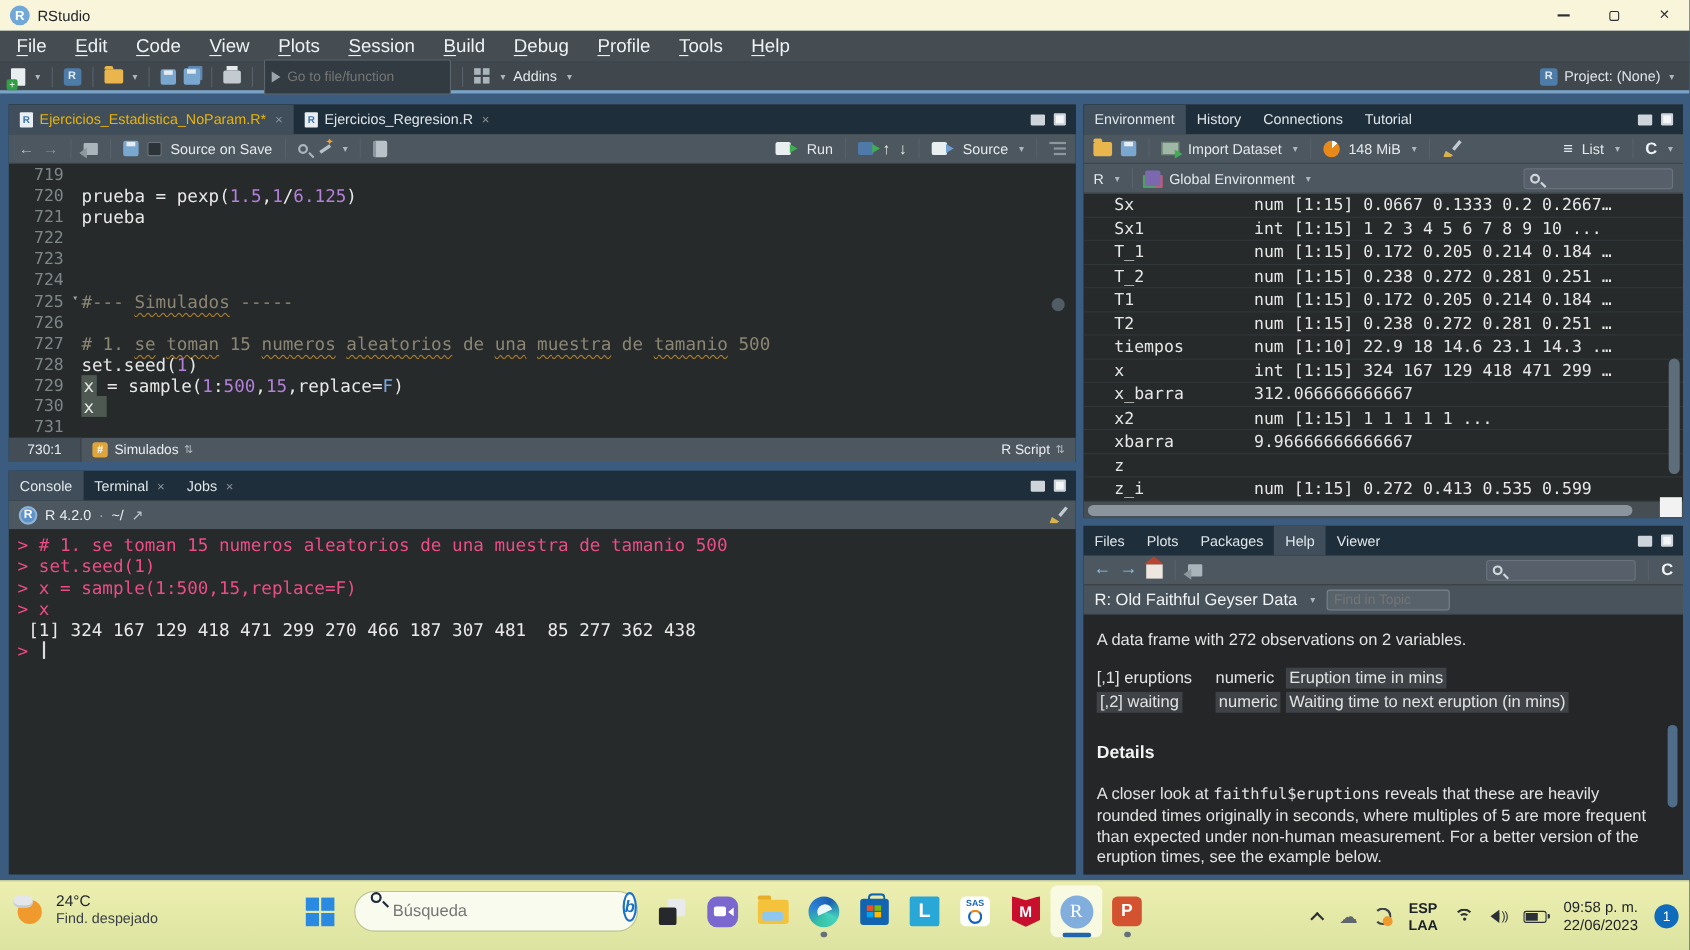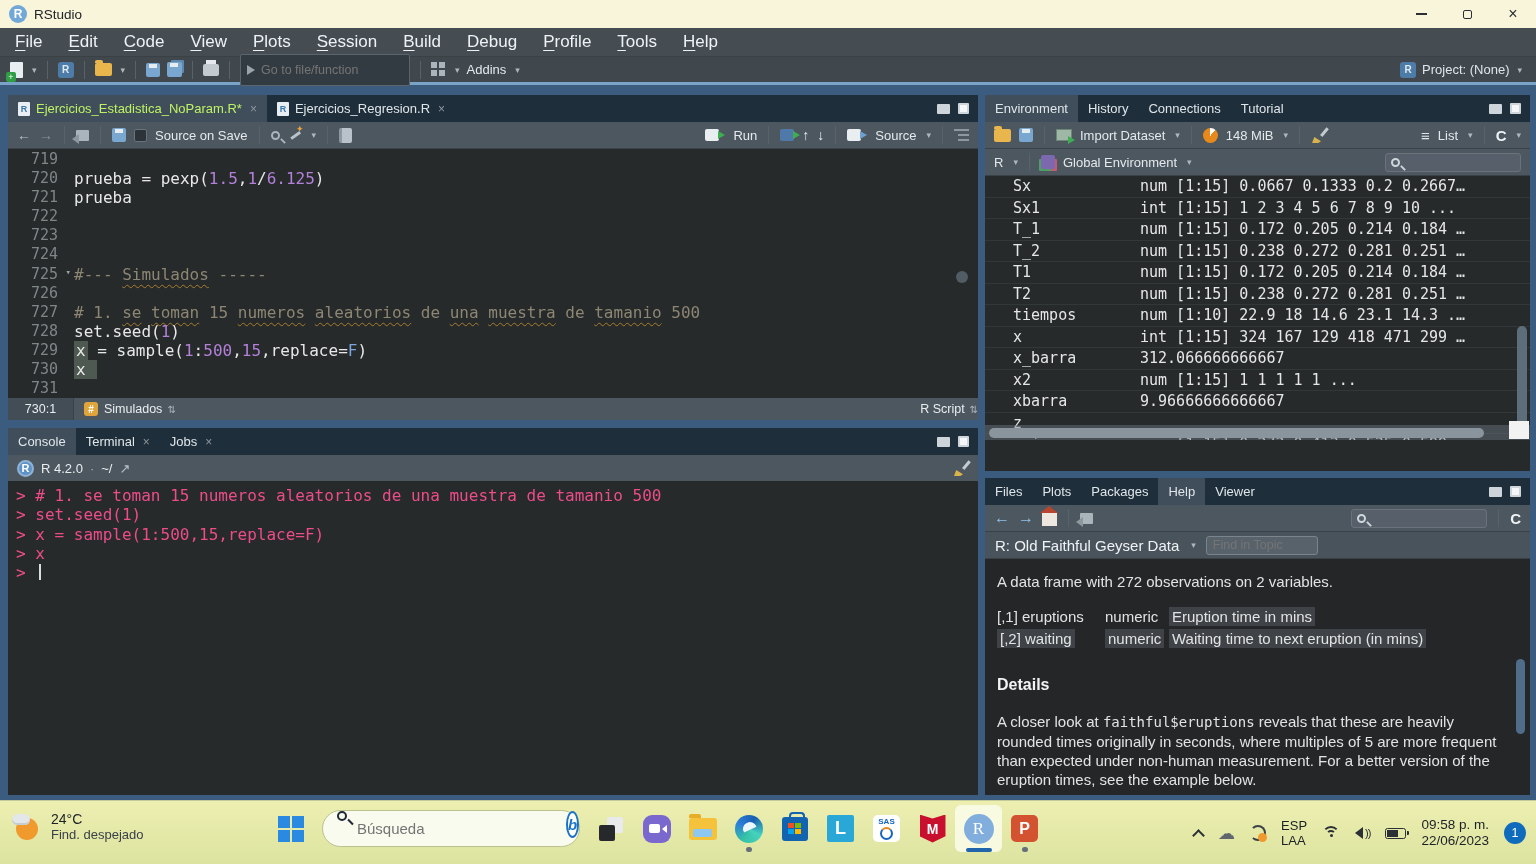--- a/index.html
+++ b/index.html
@@ -42,21 +42,21 @@
   .i-grid span { background:#aab4bb; }
   .tb-label { color:#e3e9ec; font-size:13px; }
   .project { margin-left:auto; display:flex; align-items:center; gap:6px; color:#dfe5e9; font-size:13px; padding-right:4px; }
 
   
   .pane { position:absolute; background:#262a2b; overflow:hidden; }
   .tabs-row { height:27px; background:#1f2e3b; display:flex; align-items:stretch; }
   .ptabs { display:flex; align-items:stretch; }
   .ptab { display:flex; align-items:center; gap:6px; padding:0 10px; color:#dfe6ea; font-size:13px; cursor:default; }
   .ptab.active { background:#3f4e5a; }
-  .src .ptab.active .lbl { color:#bef264; }
+  .src .ptab.active .lbl { color:#eab308; }
   .tab-x { color:#8e979e; font-size:12px; margin-left:2px; }
   .file-icon { width:12px; height:14px; background:#e9eef2; border-radius:1px; color:#3c76ab; font-size:9px; font-weight:bold; display:flex; align-items:center; justify-content:center; }
   .mm { margin-left:auto; display:flex; align-items:center; gap:8px; padding-right:9px; }
   .mm-min { width:13px; height:10px; background:#cdd5da; border-radius:1px; }
   .mm-max { width:11px; height:11px; border:2px solid #cdd5da; border-radius:1px; background:#f4f6f7; }
   .pane-toolbar { height:27px; background:#4d575f; border-bottom:1px solid #3a4248; display:flex; align-items:center; gap:8px; padding:0 9px; color:#e3e9ec; font-size:13px; }
   .arr { color:#b9c2c8; font-size:14px; font-weight:bold; }
   .i-popout { width:13px; height:11px; background:#aab4bb; border-radius:1px; position:relative; }
   .i-popout::after { content:""; position:absolute; left:-4px; bottom:-3px; border-right:7px solid #8d979e; border-top:5px solid transparent; border-bottom:5px solid transparent; }
   .checkbox { width:13px; height:13px; background:#2c3339; border:1px solid #6a737b; border-radius:2px; }
@@ -85,21 +85,21 @@
   .tk-num { color:#b381d9; }
   .tk-kw { color:#7aa6db; }
   .tk-comment { color:#8d8673; }
   .tk-sp { text-decoration:underline; text-decoration-style:wavy; text-decoration-color:#a87e2f; text-decoration-thickness:1px; text-underline-offset:4px; }
   .tk-sel { background:#4e5952; padding:0 2px; }
   .edit-dot { position:absolute; right:10px; top:122px; width:12px; height:12px; border-radius:50%; background:#515c64; }
   .status-bar { height:22px; background:#4d575f; display:flex; align-items:center; color:#e8edf0; font-size:12.5px; }
   .status-pos { width:66px; background:#434d55; height:100%; display:flex; align-items:center; justify-content:center; border-right:1px solid #39424a; }
   .hash-badge { width:14px; height:14px; background:#e0a53a; color:#fff; border-radius:3px; font-size:10px; font-weight:bold; display:flex; align-items:center; justify-content:center; margin:0 6px 0 10px; }
   .updown { font-size:10px; color:#aeb7bd; margin-left:5px; }
-  .status-right { margin-left:auto; display:flex; align-items:center; }
+  .status-right { margin-left:auto; display:flex; align-items:center; padding-right:10px; }
 
   
   #console-pane { left:8px; top:428px; width:970px; height:367px; }
   .console-header { height:26px; background:#4d575f; display:flex; align-items:center; gap:7px; padding:0 9px; color:#e8edf0; font-size:13px; }
   .rlogo-sm { width:17px; height:17px; border-radius:50%; background:#5f93c8; color:#fff; font-weight:bold; font-size:11px; display:flex; align-items:center; justify-content:center; border:2px solid #8fb3d6; }
   .dim { color:#aab4bb; }
   .share-arr { color:#b9c2c8; font-size:13px; }
   .i-broom { width:16px; height:16px; position:relative; margin-left:auto; }
   .i-broom::before { content:""; position:absolute; right:2px; top:0; width:2.5px; height:10px; background:#c3cad0; transform:rotate(40deg); }
   .i-broom::after { content:""; position:absolute; left:1px; bottom:0; width:9px; height:6px; background:#d8b24a; clip-path:polygon(0 100%,25% 0,100% 70%,70% 100%); }
@@ -113,21 +113,21 @@
   #env-pane { left:985px; top:95px; width:545px; height:376px; }
   .i-table { width:16px; height:12px; background:#9fb7a6; border:1px solid #6d8574; position:relative; }
   .i-table::after { content:""; position:absolute; right:-4px; bottom:-4px; border-left:7px solid #3fae53; border-top:4px solid transparent; border-bottom:4px solid transparent; }
   .i-pie { width:15px; height:15px; border-radius:50%; background:conic-gradient(#ffffff 0 12%, #e8891c 12% 100%); }
   .i-lines { color:#dfe5e9; font-size:15px; }
   .i-refresh { color:#eef3f6; font-weight:bold; font-size:15px; position:relative; }
   .search-box { height:19px; background:#57606a; border:1px solid #6a737c; border-radius:3px; display:flex; align-items:center; gap:5px; padding:0 5px; }
   .search-box .i-mag { border-color:#cfd6db; } .search-box .i-mag::after { background:#cfd6db; }
   .search-box input { background:transparent; border:none; outline:none; color:#e3e9ec; font-size:12px; width:110px; }
   .i-cube { width:14px; height:14px; background:#7b68ae; border-radius:2px; box-shadow:-3px 3px 0 -1px #4f9e63, 3px 3px 0 -1px #c05b74; }
-  .env-list { position:relative; height:264px; overflow:hidden; }
+  .env-list { position:relative; height:295px; overflow:hidden; }
   .env-row { display:flex; align-items:center; height:21.5px; border-bottom:1px solid #32373a; font-family:"DejaVu Sans Mono",monospace; font-size:15px; color:#e6e6e6; }
   .env-name { width:155px; padding-left:28px; flex:none; }
   .env-val { white-space:pre; overflow:hidden; }
   .env-vscroll { position:absolute; right:3px; top:150px; width:10px; height:105px; background:#5d6d7a; border-radius:5px; }
   .env-hscroll { position:absolute; left:0; bottom:0; width:545px; height:15px; background:rgba(110,120,132,.45); }
   .env-hthumb { position:absolute; left:4px; top:2.5px; width:495px; height:10px; background:#8a949c; border-radius:5px; }
   .env-resize { position:absolute; right:1px; bottom:1px; width:20px; height:18px; background:#f2f2f2; }
 
   
   #help-pane { left:985px; top:478px; width:545px; height:317px; }
@@ -187,21 +187,21 @@
   .mcafee { width:26px; height:28px; background:#c8102e; clip-path:polygon(0 0,50% 14%,100% 0,100% 78%,50% 100%,0 78%); color:#fff; font-weight:bold; font-size:14px; display:flex; align-items:center; justify-content:center; }
   .rs-active { position:absolute; left:-8px; top:-8px; width:47px; height:47px; background:rgba(250,253,235,.85); border-radius:6px; }
   .rs-bar { position:absolute; left:50%; transform:translateX(-50%); bottom:-8px; width:26px; height:4px; border-radius:2px; background:#2166ac; }
   .rstudio-c { width:30px; height:30px; border-radius:50%; background:#82aede; color:#fff; font-size:17px; display:flex; align-items:center; justify-content:center; font-family:"Liberation Serif",serif; }
   .ppt { width:27px; height:27px; background:#d35230; border-radius:5px; color:#fff; font-weight:bold; font-size:16px; display:flex; align-items:center; justify-content:center; }
   .tb-tray { position:absolute; right:10px; top:0; height:64px; display:flex; align-items:center; gap:15px; }
   .chev { width:9px; height:9px; border-top:2px solid #2b3036; border-left:2px solid #2b3036; transform:rotate(45deg); margin-top:4px; }
   .cloud { font-size:17px; color:#5f666d; }
   .sync { position:relative; width:16px; height:16px; border:2px solid #3c4248; border-radius:50%; border-left-color:transparent; }
   .sync::after { content:""; position:absolute; right:-3px; bottom:-3px; width:9px; height:9px; border-radius:50%; background:#f09a2e; }
-  .lang { font-size:13px; color:#1c2127; line-height:15px; text-align:left; }
+  .lang { font-size:13px; color:#1c2127; line-height:15px; text-align:center;font-weight:bold; }
   .wifi { position:relative; width:18px; height:14px; }
   .wifi i { position:absolute; border:2px solid #2b3036; border-radius:50%; border-color:#2b3036 transparent transparent transparent; }
   .wifi i:nth-child(1){ left:0; top:0; width:18px; height:18px; }
   .wifi i:nth-child(2){ left:4px; top:4px; width:10px; height:10px; }
   .wifi i:nth-child(3){ left:7.5px; top:8px; width:3px; height:3px; background:#2b3036; border:none; border-radius:50%; }
   .spk { display:flex; align-items:center; color:#2b3036; }
   .spk-cone { width:0; height:0; border-right:8px solid #2b3036; border-top:6px solid transparent; border-bottom:6px solid transparent; position:relative; }
   .spk-cone::before { content:""; position:absolute; right:-8px; top:-3px; width:3px; height:6px; background:#2b3036; }
   .spk-waves { font-size:11px; letter-spacing:-1px; margin-left:2px; }
   .batt { position:relative; width:21px; height:11px; border:1.6px solid #2b3036; border-radius:2.5px; }
@@ -384,20 +384,21 @@
     <span class="dim">·</span>
     <span>~/</span>
     <span class="share-arr">↗</span>
     <span class="i-broom"></span>
   </div>
   <div class="console-body" id="console-lines">
       <div class="con-ln ln-in">&gt; # 1. se toman 15 numeros aleatorios de una muestra de tamanio 500</div>
       <div class="con-ln ln-in">&gt; set.seed(1)</div>
       <div class="con-ln ln-in">&gt; x = sample(1:500,15,replace=F)</div>
       <div class="con-ln ln-in">&gt; x</div>
+      <div class="con-ln ln-out"> [1] 324 167 129 418 471 299 270 466 187 307 481  85 277 362 438</div>
       <div class="con-ln ln-in">&gt; <span class="cursor"></span></div>
     </div>
 </div>
 
 <div class="pane" id="env-pane">
   <div class="tabs-row">
     <div class="ptabs" id="env-tabs">
         <div class="ptab active">
           <span class="lbl">Environment</span>
         </div>

